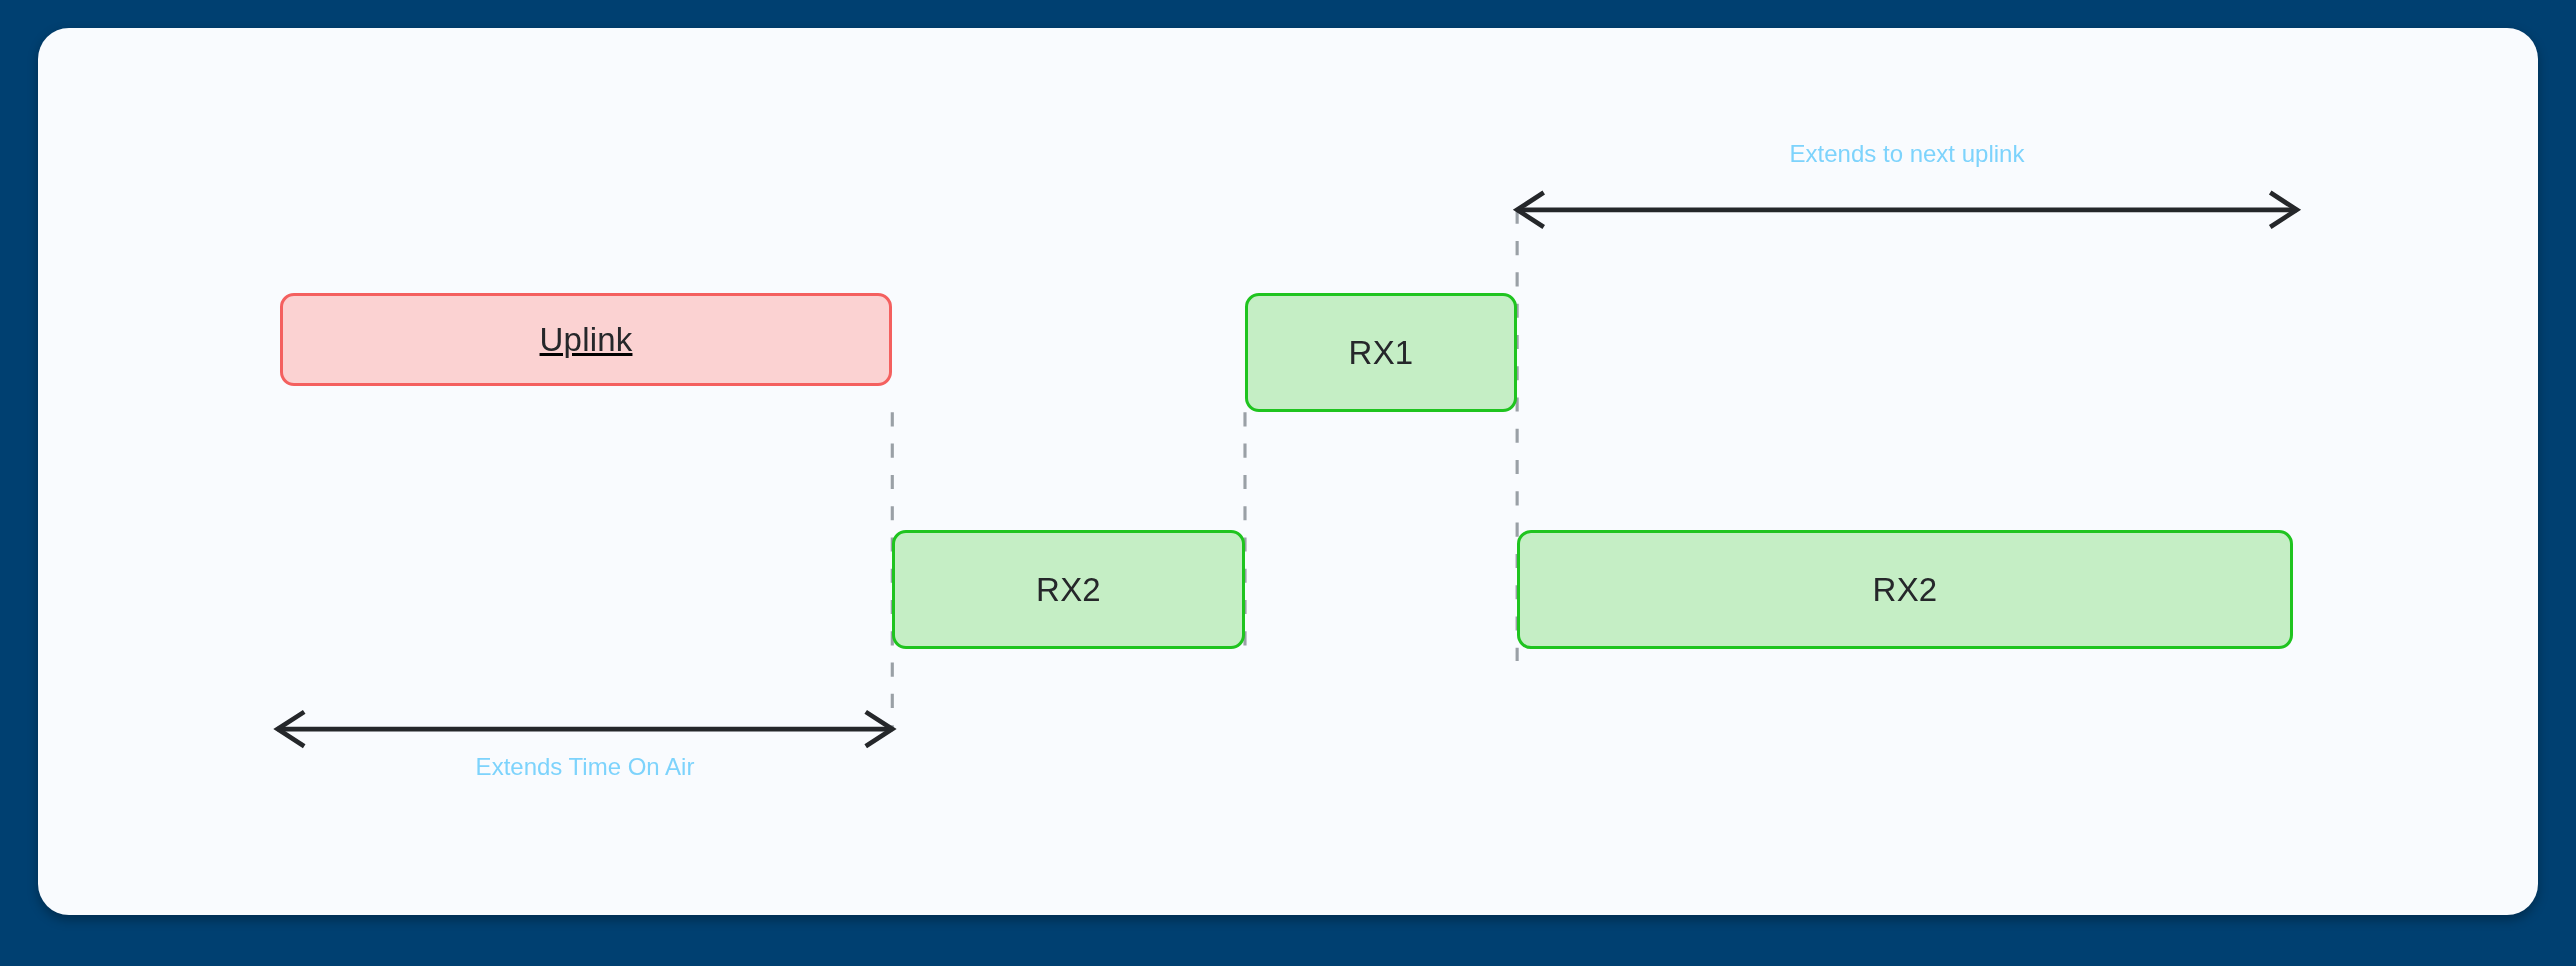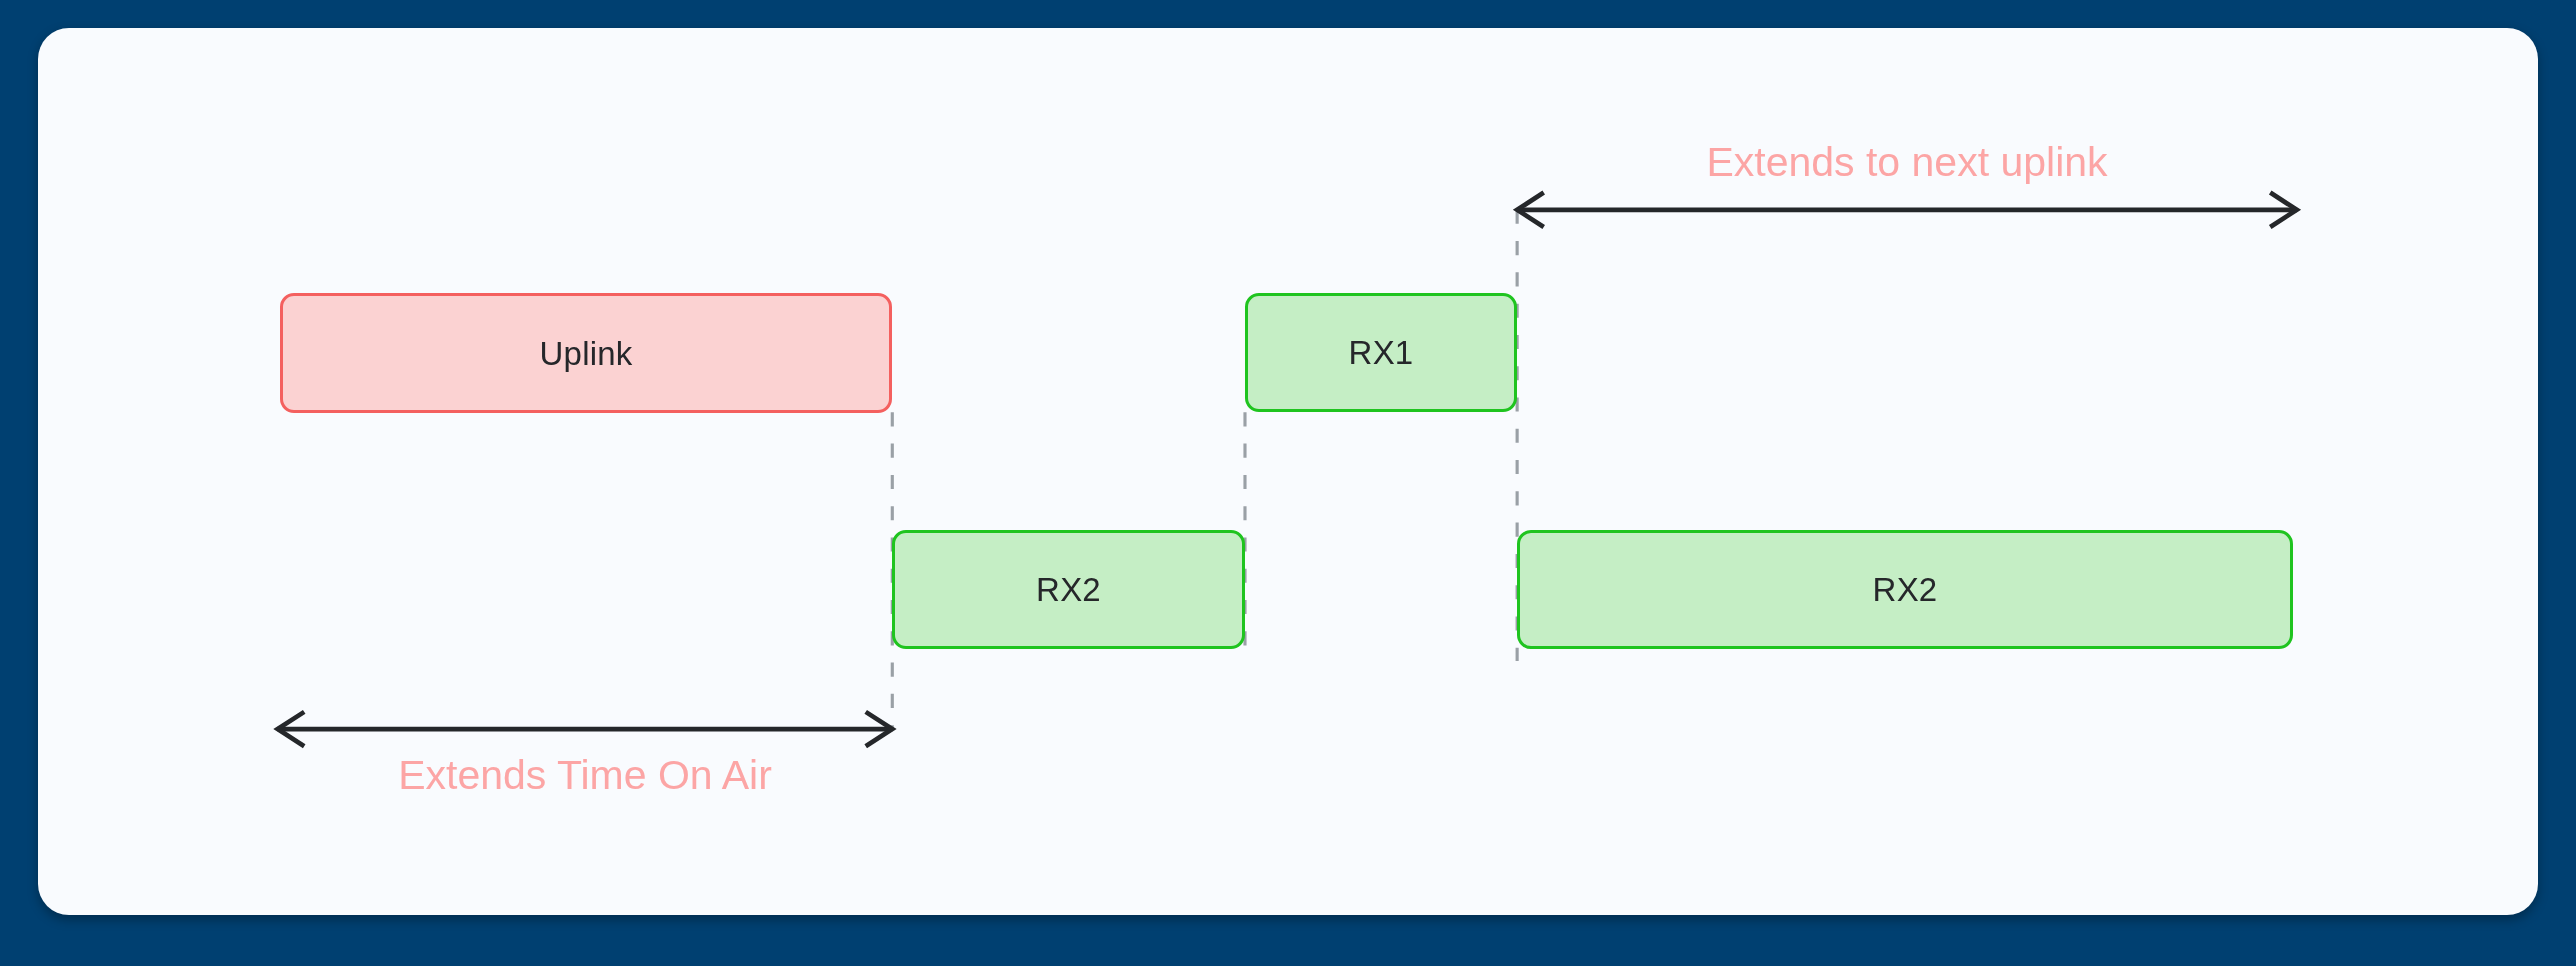--- a/index.html
+++ b/index.html
@@ -54,22 +54,22 @@
     background: #fbd2d2;
     border: 3.1px solid #f4605f;
   }
   .box-green {
     background: #c5eec5;
     border: 3.1px solid #1fc41f;
     justify-content: center;
   }
   .ann-label {
     position: absolute;
-    font-size: 41px;
-    color: #fca5a5;
+    font-size: 24px;
+    color: #7dd3fc;
     white-space: nowrap;
     line-height: 1;
   }
 </style>
 </head>
 <body>
 
 <div id="stage">
 
   <div id="card"></div>
@@ -87,21 +87,21 @@
           <polyline points="2903,246 2937,268 2903,290" fill="none" stroke="#25272a" stroke-width="6" stroke-linecap="butt" stroke-linejoin="miter"></polyline>
         </g>
         <g>
           <line x1="355" x2="1141" y1="932" y2="932" stroke="#25272a" stroke-width="6"></line>
           <polyline points="389,910 355,932 389,954" fill="none" stroke="#25272a" stroke-width="6" stroke-linecap="butt" stroke-linejoin="miter"></polyline>
           <polyline points="1107,910 1141,932 1107,954" fill="none" stroke="#25272a" stroke-width="6" stroke-linecap="butt" stroke-linejoin="miter"></polyline>
         </g>
       </g>
   </svg>
 
-  <div class="box box-uplink" style="left:280px; top:293px; width:612px; height:120px;">
+  <div class="box box-uplink" style="left:280px; top:293px; width:612px; height:93px;text-decoration:underline;">
     <span class="box-label">Uplink</span>
   </div>
 
   <div class="box box-green" style="left:892px; top:530px; width:353px; height:119px;">
     <span class="box-label">RX2</span>
   </div>
 
   <div class="box box-green" style="left:1245px; top:293px; width:272px; height:119px;">
     <span class="box-label">RX1</span>
   </div>

